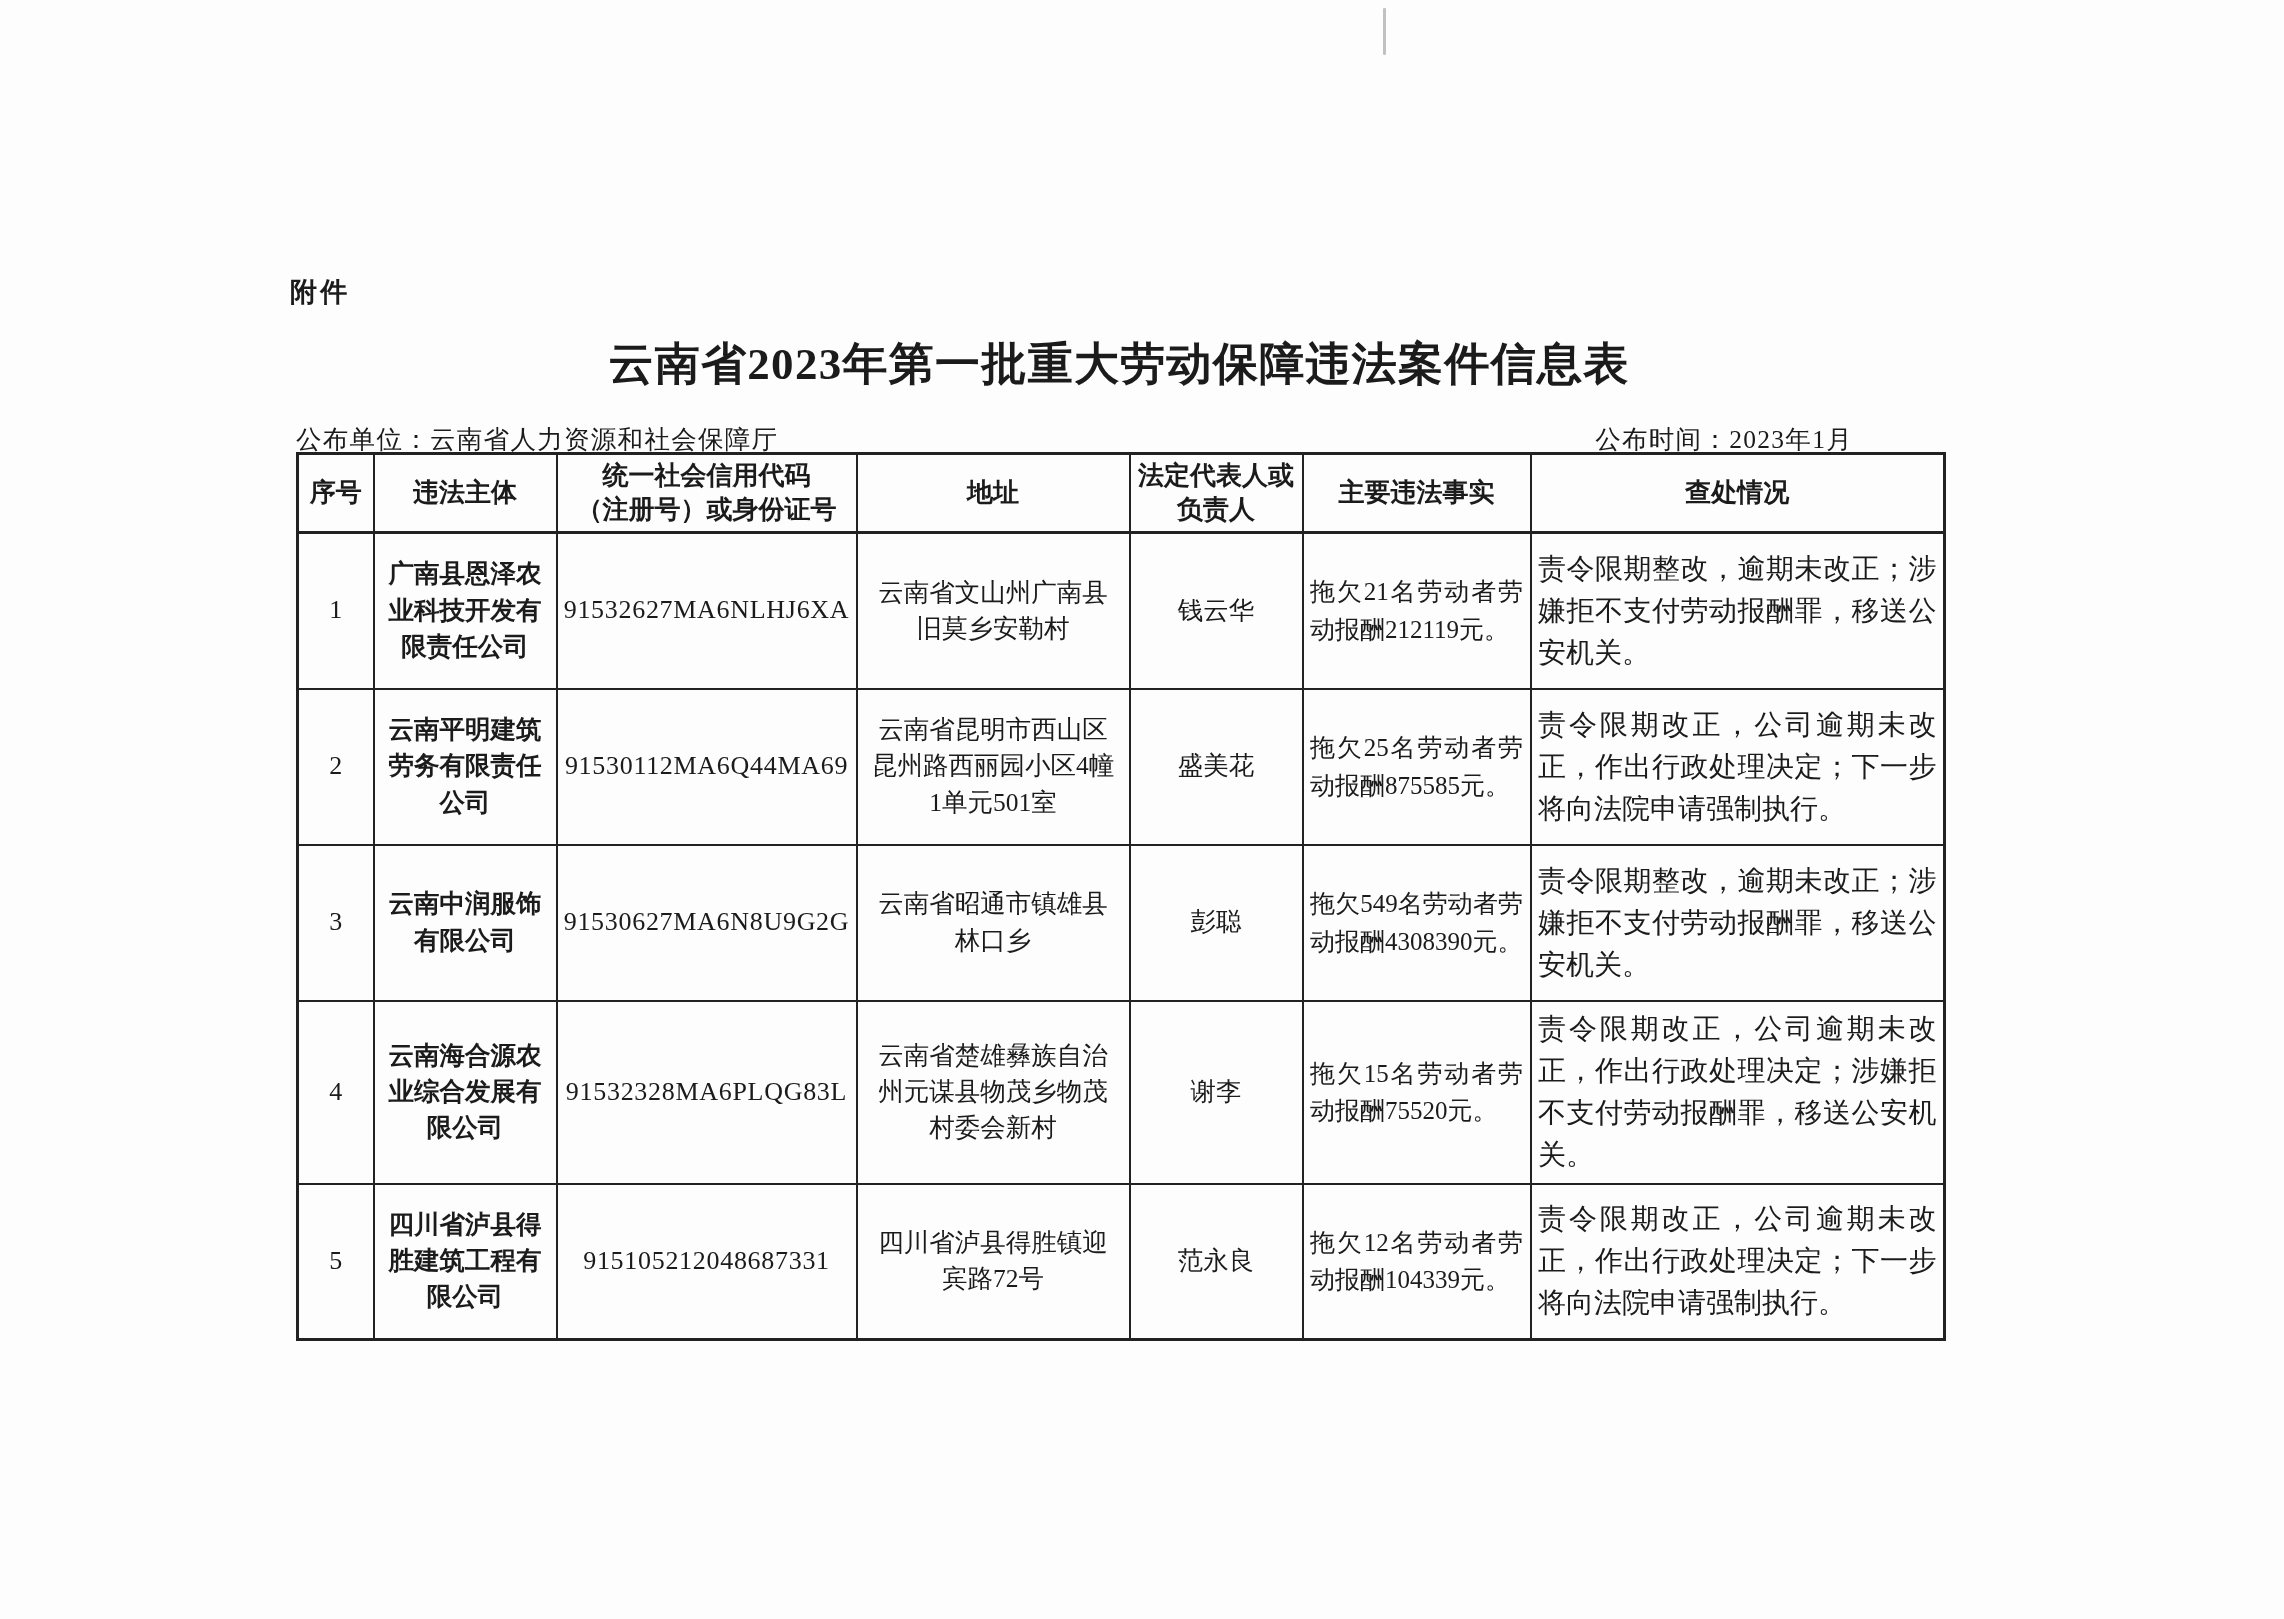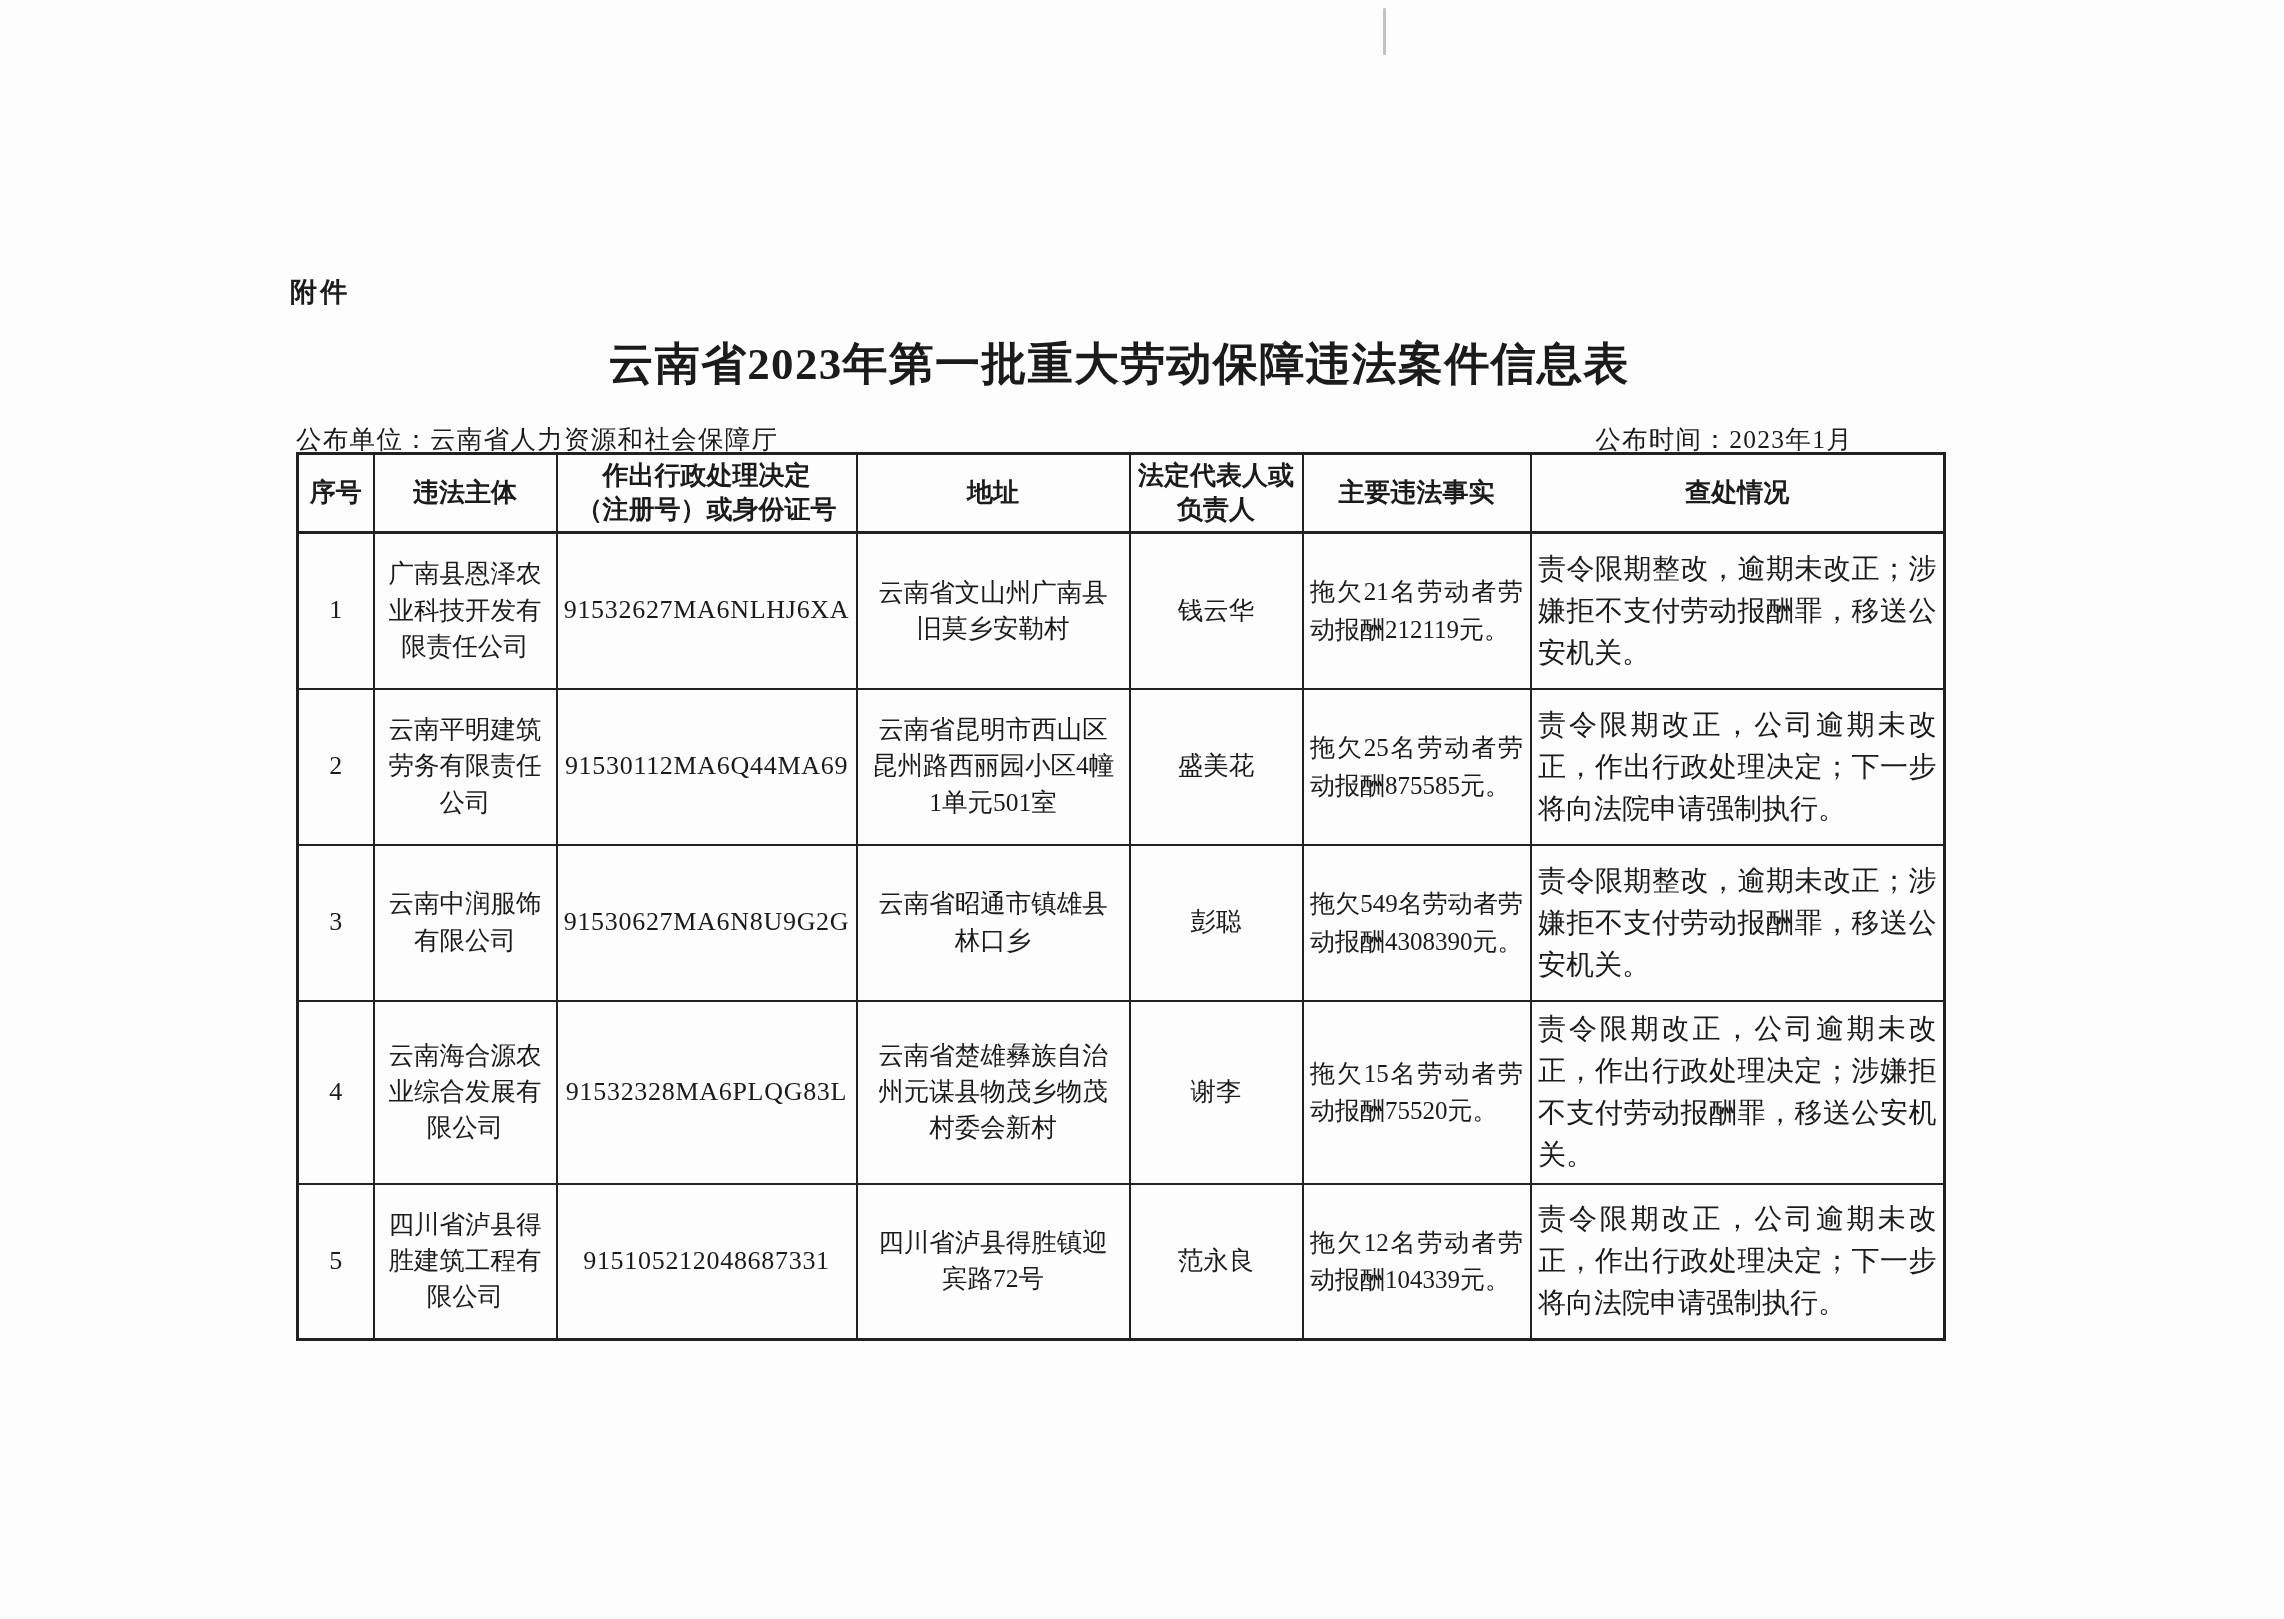--- a/index.html
+++ b/index.html
@@ -52,21 +52,21 @@
   .info-table tbody tr{height:156px;}
   .info-table th{
     font-size:26px;font-weight:bold;text-align:center;
     white-space:pre-line;line-height:1.3;padding:2.6px 5.2px;
     border-bottom-width:3.3px;
   }
   .info-table td{
     font-size:25.5px;text-align:center;line-height:1.42;padding:5.2px 9px;
   }
   td.col-index{font-size:26px;}
-  td.col-subject{padding:5.2px 6.5px;}
+  td.col-subject{padding:5.2px 6.5px;font-weight:bold;}
   td.col-credit-code{
     font-size:26px;white-space:nowrap;padding:0 2.6px;letter-spacing:0.7px;
   }
   td.col-address{padding:5.2px 9px;}
   td.col-violation{
     text-align:justify;text-align-last:left;text-justify:inter-ideograph;
     font-size:25px;padding:5.2px 6.5px;line-height:1.5;
   }
   td.col-action{
     text-align:justify;text-align-last:left;text-justify:inter-ideograph;
@@ -96,21 +96,21 @@
       <col style="width:300px">
       <col style="width:273px">
       <col style="width:173px">
       <col style="width:228px">
       <col style="width:414px">
     </colgroup>
     <thead>
       <tr>
         <th>序号</th>
         <th>违法主体</th>
-        <th>作出行政处理决定
+        <th>统一社会信用代码
 （注册号）或身份证号</th>
         <th>地址</th>
         <th>法定代表人或
 负责人</th>
         <th>主要违法事实</th>
         <th>查处情况</th>
       </tr>
     </thead>
     <tbody id="table-body">
         <tr>

